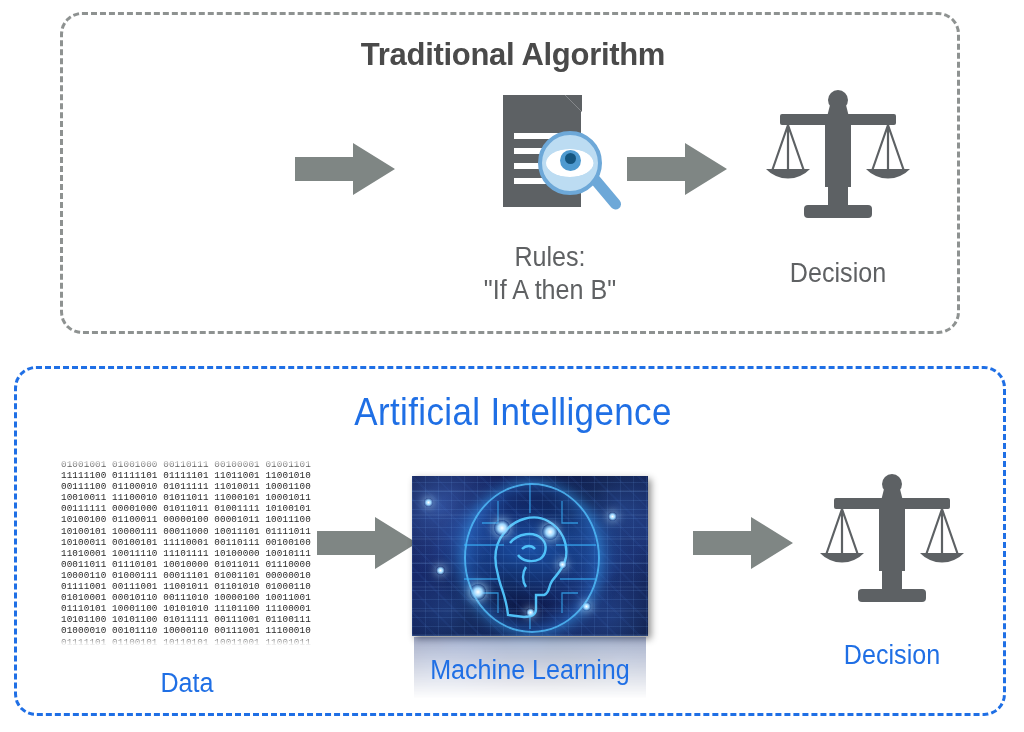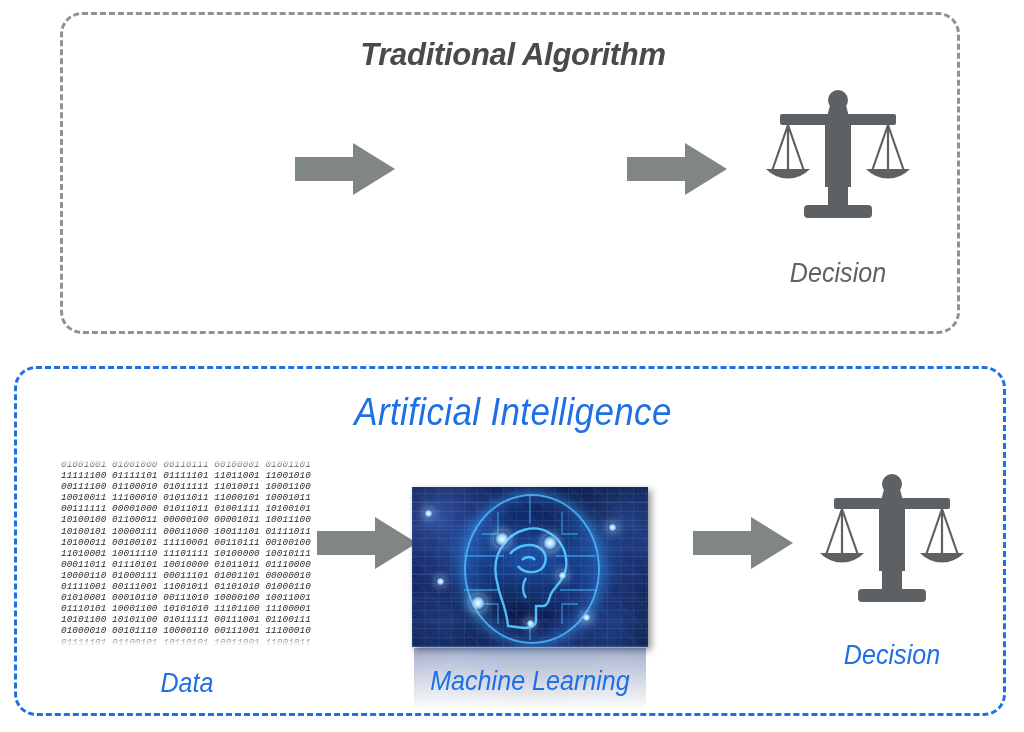--- a/index.html
+++ b/index.html
@@ -14,21 +14,20 @@
     overflow: hidden;
     font-family: "Liberation Sans", sans-serif;
   }
 
   
   .panel {
     position: absolute;
     box-sizing: border-box;
     border-radius: 22px;
     background: transparent;
-    font-style: italic;
   }
   #panel-traditional {
     left: 60px;
     top: 12px;
     width: 900px;
     height: 322px;
     border: 3px dashed #8e9291;
   }
   #panel-ai {
     left: 14px;
@@ -254,21 +253,21 @@
   .binary-fade-bottom {
     bottom: 0;
     background: linear-gradient(to top, rgba(255,255,255,0.95), rgba(255,255,255,0));
   }
 
   
   .ml-wrap {
     position: relative;
     width: 192px;
     height: 225px;
-    margin: 11px auto;
+    margin: 0 auto;
   }
   .ml-img {
     position: relative;
     width: 236px;
     height: 160px;
     overflow: hidden;
     background: #0a1232;
     box-shadow: 3px 3px 7px rgba(0,0,0,0.45);
   }
   .ml-reflection {
@@ -362,20 +361,40 @@
 
   <div class="title-traditional">Traditional Algorithm</div>
 
 
   <div class="stage" style="left:232px; top:126px; width:110px;">
     <svg class="arrow-icon" width="100" height="56" viewBox="0 0 100 56">
       <polygon points="0,16 58,16 58,2 100,28 58,54 58,40 0,40" fill="#7f8684"></polygon>
     </svg>
   </div>
 
+  <div class="stage" style="left:362px; top:78px; width:250px;">
+    <div class="doc-icon">
+      <div class="doc-page"></div>
+      <div class="doc-fold"></div>
+      <div class="doc-fold2"></div>
+      <div class="doc-line l1"></div>
+      <div class="doc-line l2"></div>
+      <div class="doc-line l3"></div>
+      <div class="doc-line l4"></div>
+      <div class="magnifier">
+        <div class="mag-handle"></div>
+        <div class="mag-lens"></div>
+        <div class="eye-white"></div>
+        <div class="eye-iris"></div>
+        <div class="eye-pupil"></div>
+      </div>
+    </div>
+    <div class="stage-label" style="margin-top:20px;">Rules:
+"If A then B"</div>
+  </div>
 
   <div class="stage" style="left:564px; top:126px; width:110px;">
     <svg class="arrow-icon" width="100" height="56" viewBox="0 0 100 56">
       <polygon points="0,16 58,16 58,2 100,28 58,54 58,40 0,40" fill="#7f8684"></polygon>
     </svg>
   </div>
 
   <div class="stage" style="left:660px; top:72px; width:230px;">
     <svg class="scales-icon" width="160" height="140" viewBox="0 0 160 140">
       <g fill="#5d6164">

